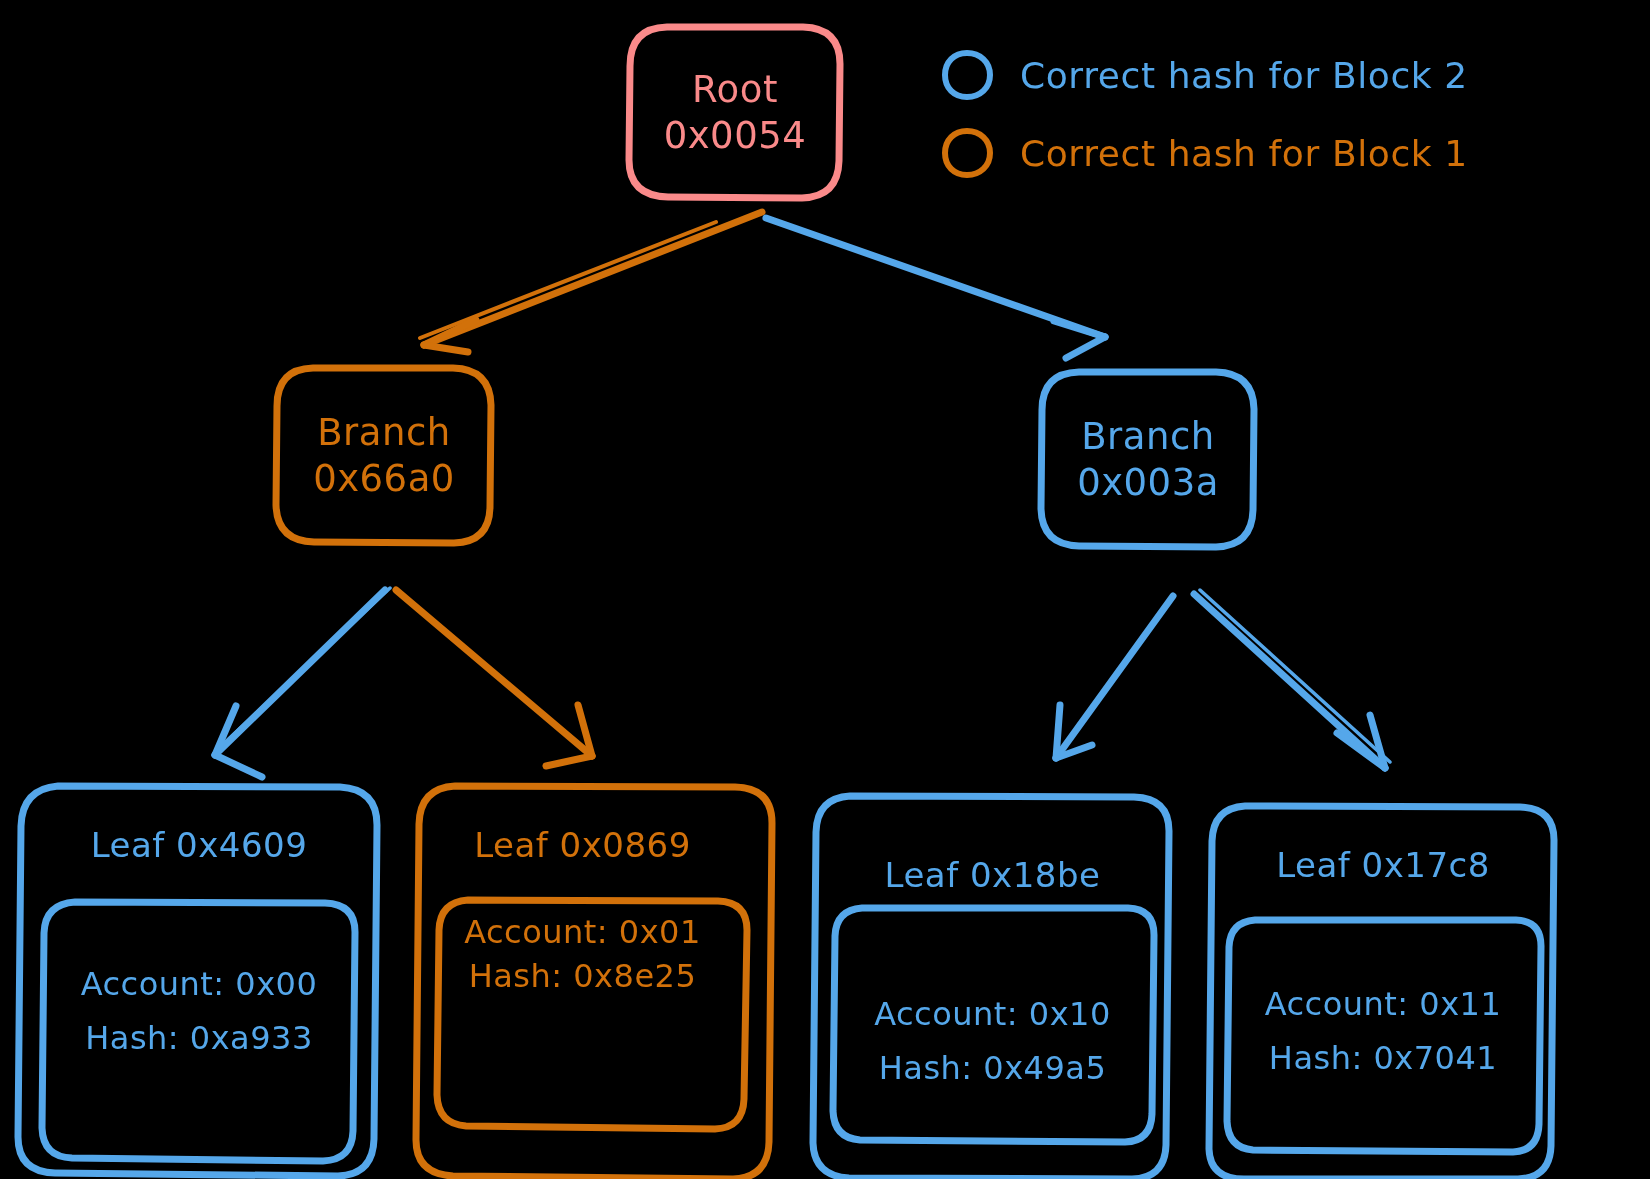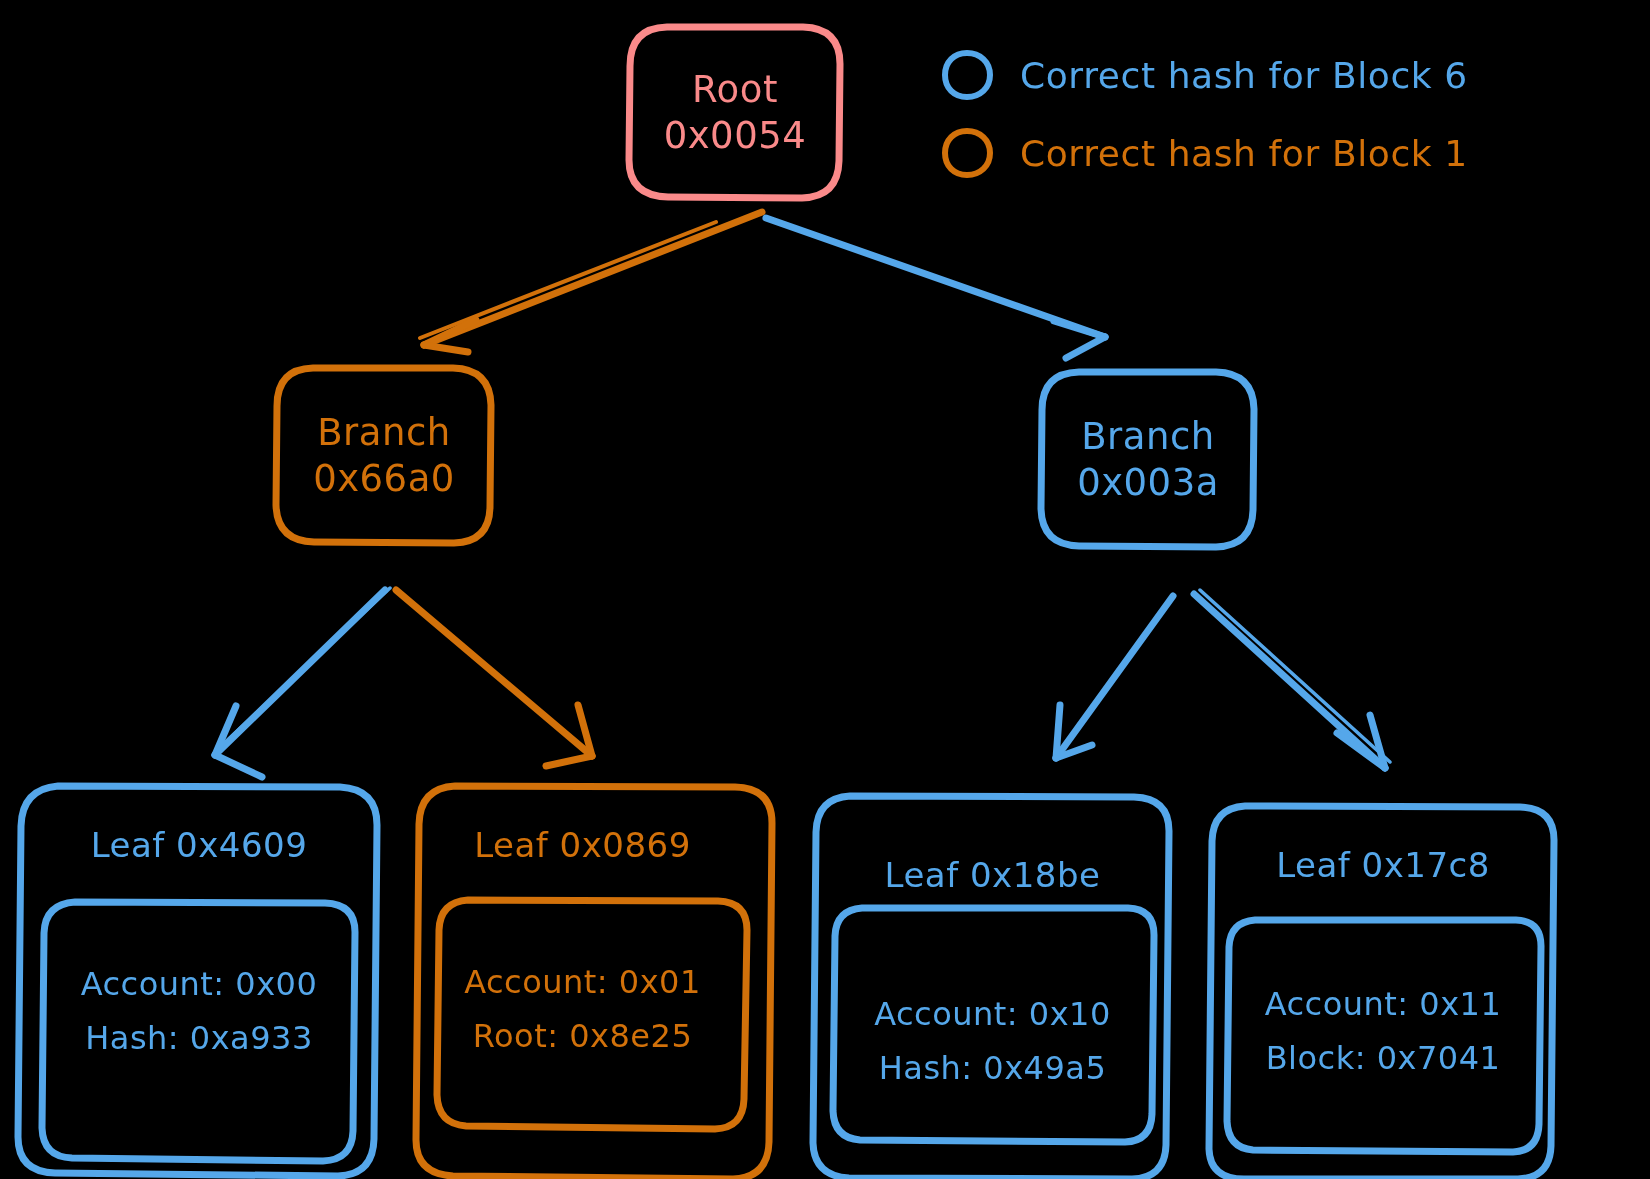--- a/index.html
+++ b/index.html
@@ -151,51 +151,51 @@
   <div class="node" style="left:21px; top:786px; width:356px; height:390px; justify-content:flex-start;">
     <div class="node-text leaf-title c-blue" style="margin-top:39px;">Leaf 0x4609</div>
     <div style="margin-top:99px; display:flex; flex-direction:column; gap:14px; align-items:center;">
       <div class="kv c-blue">Account: 0x00</div>
       <div class="kv c-blue">Hash: 0xa933</div>
     </div>
   </div>
 
   <div class="node" style="left:406px; top:786px; width:353px; height:393px; justify-content:flex-start;text-decoration:underline;">
     <div class="node-text leaf-title c-orange" style="margin-top:39px;">Leaf 0x0869</div>
-    <div style="margin-top:97px; display:flex; flex-direction:column; gap:14px; align-items:center;">
+    <div style="margin-top:47px; display:flex; flex-direction:column; gap:4px; align-items:center;">
       <div class="kv c-orange">Account: 0x01</div>
-      <div class="kv c-orange">Root: 0x8e25</div>
+      <div class="kv c-orange">Hash: 0x8e25</div>
     </div>
   </div>
 
   <div class="node" style="left:816px; top:816px; width:353px; height:383px; justify-content:flex-start;">
     <div class="node-text leaf-title c-blue" style="margin-top:39px;">Leaf 0x18be</div>
     <div style="margin-top:99px; display:flex; flex-direction:column; gap:14px; align-items:center;">
       <div class="kv c-blue">Account: 0x10</div>
       <div class="kv c-blue">Hash: 0x49a5</div>
     </div>
   </div>
 
   <div class="node" style="left:1212px; top:806px; width:342px; height:373px; justify-content:flex-start;">
     <div class="node-text leaf-title c-blue" style="margin-top:39px;">Leaf 0x17c8</div>
     <div style="margin-top:99px; display:flex; flex-direction:column; gap:14px; align-items:center;">
       <div class="kv c-blue">Account: 0x11</div>
-      <div class="kv c-blue">Block: 0x7041</div>
+      <div class="kv c-blue">Hash: 0x7041</div>
     </div>
   </div>
 
   <div class="legend">
 
     <div class="legend-row">
       <span class="legend-swatch">
         <svg viewBox="0 0 54 54">
           <path d="M27 5 C40 5 50 14 50 27 C50 40 40 49 27 49 C14 49 5 40 5 27 C5 14 14 5 27 5 Z" fill="none" stroke="#55A7EA" stroke-width="6" stroke-linecap="round"></path>
         </svg>
       </span>
-      <span class="legend-label c-blue">Correct hash for Block 6</span>
+      <span class="legend-label c-blue">Correct hash for Block 2</span>
     </div>
 
 
     <div class="legend-row">
       <span class="legend-swatch">
         <svg viewBox="0 0 54 54">
           <path d="M27 5 C40 5 50 14 50 27 C50 40 40 49 27 49 C14 49 5 40 5 27 C5 14 14 5 27 5 Z" fill="none" stroke="#D2710A" stroke-width="6" stroke-linecap="round"></path>
         </svg>
       </span>
       <span class="legend-label c-orange">Correct hash for Block 1</span>

